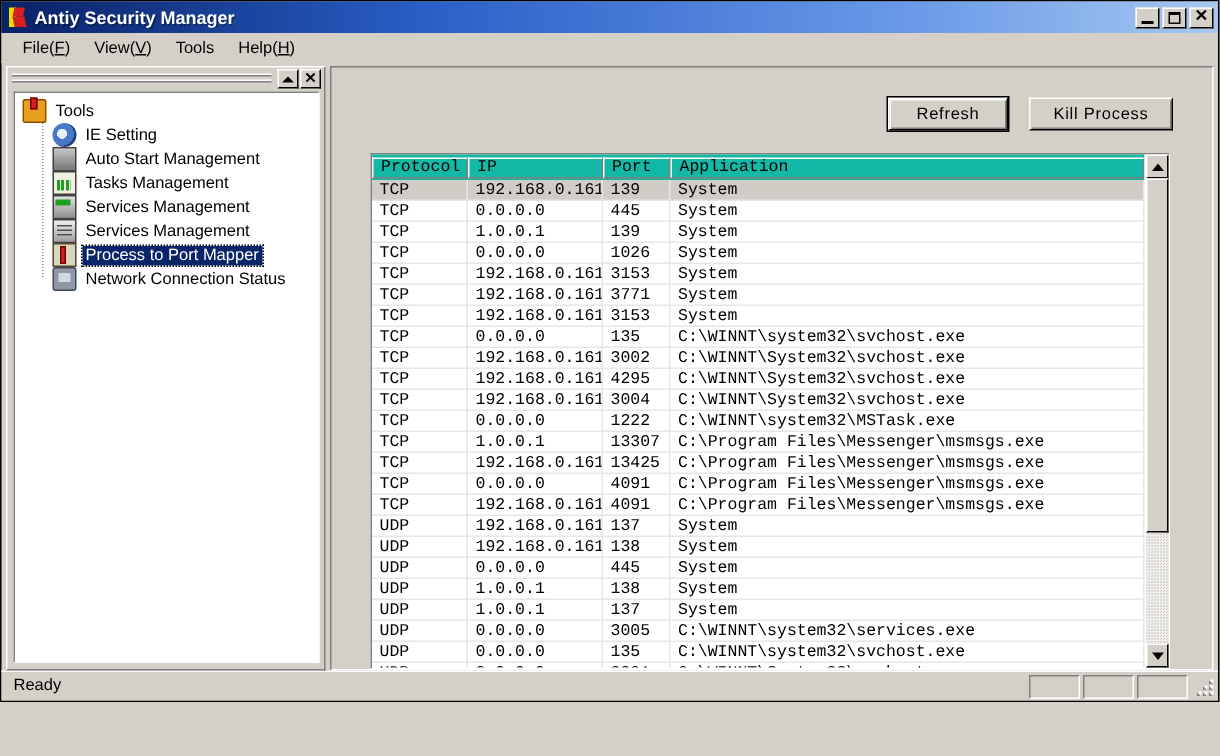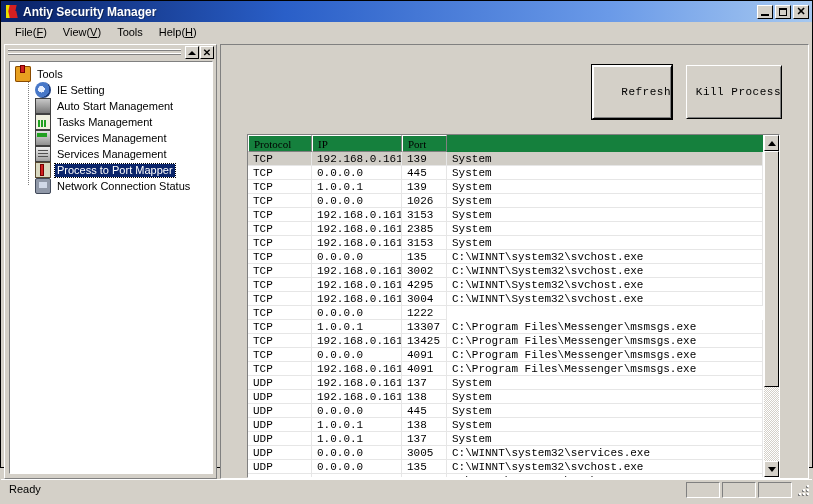--- a/index.html
+++ b/index.html
@@ -141,42 +141,42 @@
     border:1px solid;border-color:#808080 #fff #fff #808080;
     box-sizing:border-box;
     padding:0;position:relative;
   }
   .btn-row{
     display:flex;justify-content:flex-end;gap:14px;
     padding:20px 26px 0 0;
   }
   .pbtn{
     background:#d4d0c8;color:#000;
-    font-family:Liberation Mono, monospace;
+    font-family:Liberation Sans, sans-serif;
     font-size:11px;letter-spacing:.5px;
-    padding:20px 0;min-width:80px;text-align:right;
+    padding:4px 0;min-width:80px;text-align:center;
     border:1px solid;border-color:#fff #000 #000 #fff;
     box-shadow:inset 1px 1px 0 #d4d0c8, inset -1px -1px 0 #808080;
     box-sizing:border-box;
   }
   .pbtn.default{outline:1px solid #000;outline-offset:0;box-shadow:inset 1px 1px 0 #fff, inset -1px -1px 0 #808080;}
   .pbtn.wide{min-width:96px;}
   
   .lv-wrap{
     margin:15px 28px 0 26px;
     flex:1 1 auto;max-height:344px;
     border:1px solid;border-color:#808080 #fff #fff #808080;
     background:#fff;box-sizing:border-box;
     display:flex;flex-direction:column;position:relative;
   }
   .lv-inner{display:flex;flex:1 1 auto;min-height:0;}
   .lv-main{flex:1 1 auto;display:flex;flex-direction:column;min-width:0;}
   .lv-head{
-    display:flex;height:17px;min-height:17px;background:#15803d;
-    font-family:Liberation Serif, serif;font-size:11px;
+    display:flex;height:17px;min-height:17px;background:#14b8a6;
+    font-family:Liberation Mono, monospace;font-size:11px;align-items:center;
   }
   .lv-head .hcell{
     border:1px solid;border-color:#fff #808080 #808080 #fff;
     box-sizing:border-box;display:flex;align-items:center;
     padding-left:5px;white-space:nowrap;overflow:hidden;color:#000;
   }
   .lv-rows{flex:1 1 auto;overflow:hidden;background:#fff;}
   .lv-row{
     display:flex;height:14px;min-height:14px;
     font-family:Liberation Mono, monospace;font-size:11px;
@@ -339,20 +339,21 @@
         <div class="pbtn wide">Kill Process</div>
       </div>
 
       <div class="lv-wrap">
         <div class="lv-inner">
           <div class="lv-main">
             <div class="lv-head">
               <div class="hcell hc-proto">Protocol</div>
               <div class="hcell hc-ip">IP</div>
               <div class="hcell hc-port">Port</div>
+              <div class="hcell hc-app">Application</div>
             </div>
             <div class="lv-rows" id="rows-host">
                 <div class="lv-row selrow">
                   <div class="cell c-proto">TCP</div>
                   <div class="cell c-ip">192.168.0.161</div>
                   <div class="cell c-port">139</div>
                   <div class="cell c-app">System</div>
                 </div>
                 <div class="lv-row">
                   <div class="cell c-proto">TCP</div>
@@ -374,21 +375,21 @@
                 </div>
                 <div class="lv-row">
                   <div class="cell c-proto">TCP</div>
                   <div class="cell c-ip">192.168.0.161</div>
                   <div class="cell c-port">3153</div>
                   <div class="cell c-app">System</div>
                 </div>
                 <div class="lv-row">
                   <div class="cell c-proto">TCP</div>
                   <div class="cell c-ip">192.168.0.161</div>
-                  <div class="cell c-port">2385</div>
+                  <div class="cell c-port">3771</div>
                   <div class="cell c-app">System</div>
                 </div>
                 <div class="lv-row">
                   <div class="cell c-proto">TCP</div>
                   <div class="cell c-ip">192.168.0.161</div>
                   <div class="cell c-port">3153</div>
                   <div class="cell c-app">System</div>
                 </div>
                 <div class="lv-row">
                   <div class="cell c-proto">TCP</div>
@@ -411,20 +412,21 @@
                 <div class="lv-row">
                   <div class="cell c-proto">TCP</div>
                   <div class="cell c-ip">192.168.0.161</div>
                   <div class="cell c-port">3004</div>
                   <div class="cell c-app">C:\WINNT\System32\svchost.exe</div>
                 </div>
                 <div class="lv-row">
                   <div class="cell c-proto">TCP</div>
                   <div class="cell c-ip">0.0.0.0</div>
                   <div class="cell c-port">1222</div>
+                  <div class="cell c-app">C:\WINNT\system32\MSTask.exe</div>
                 </div>
                 <div class="lv-row">
                   <div class="cell c-proto">TCP</div>
                   <div class="cell c-ip">1.0.0.1</div>
                   <div class="cell c-port">13307</div>
                   <div class="cell c-app">C:\Program Files\Messenger\msmsgs.exe</div>
                 </div>
                 <div class="lv-row">
                   <div class="cell c-proto">TCP</div>
                   <div class="cell c-ip">192.168.0.161</div>

